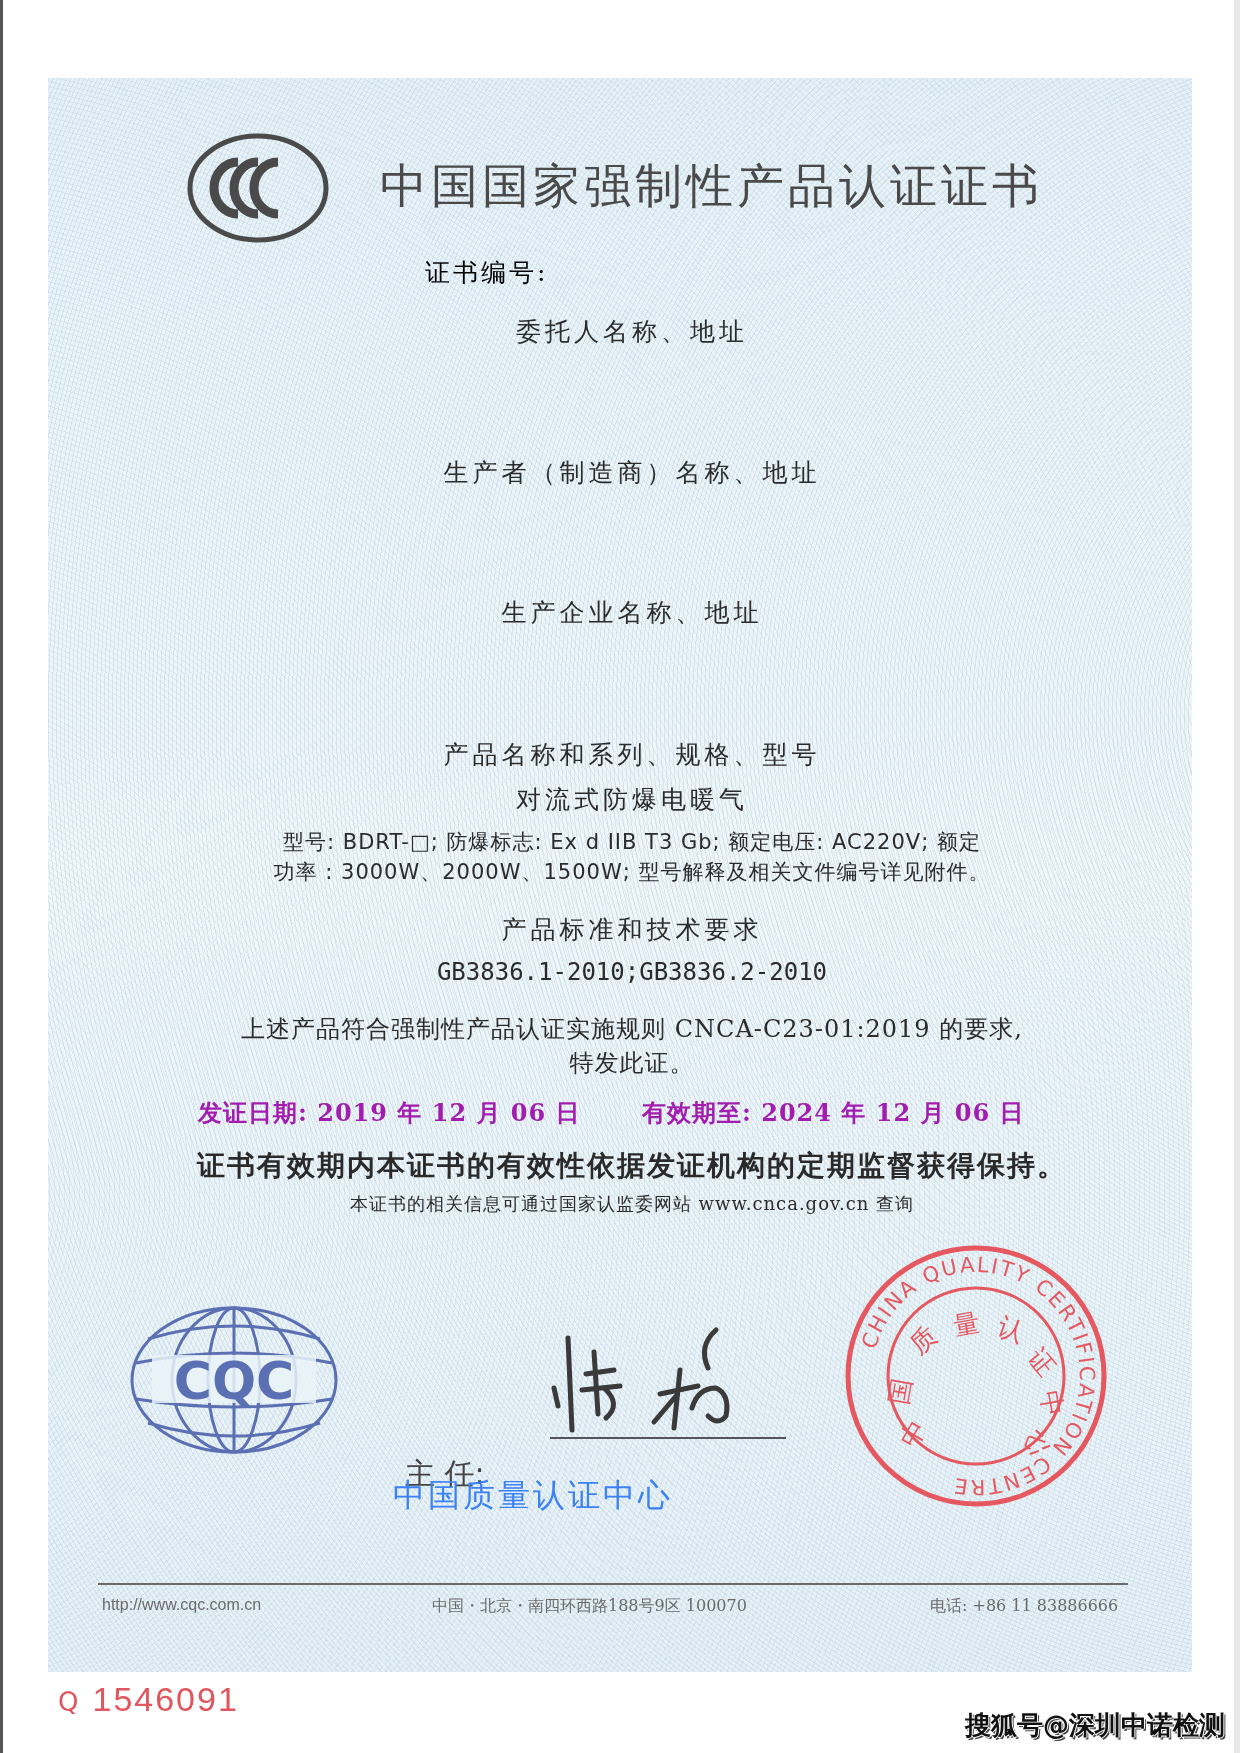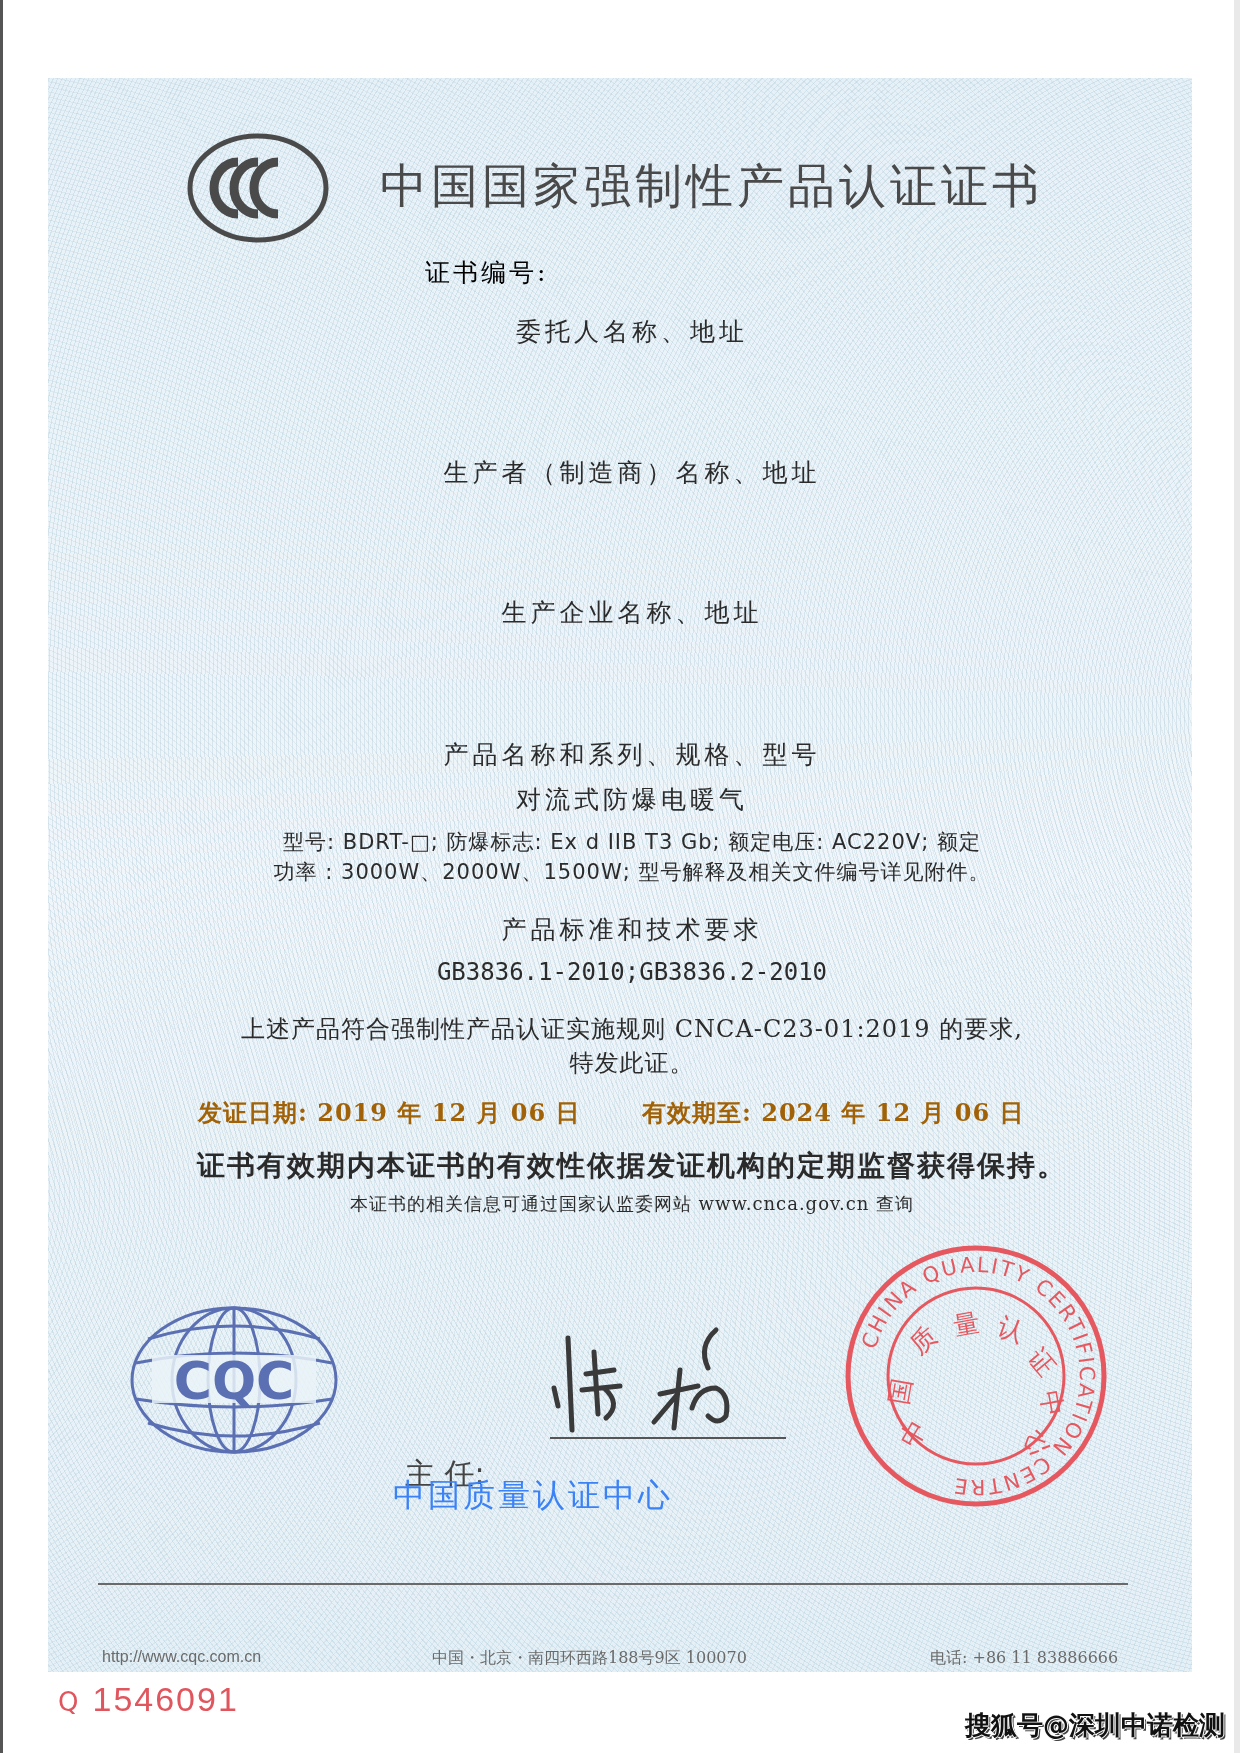--- a/index.html
+++ b/index.html
@@ -28,33 +28,33 @@
     left: 380px; top: 155px; font-family: "DejaVu Sans", sans-serif;
     font-size: 47px; letter-spacing: 4px; color: #4a4a4a; white-space: nowrap;
   }
   .label { font-size: 25px; color: #000000; letter-spacing: 3px; white-space: nowrap; }
   .cert-no-label { left: 425px; top: 256px; }
 
   .field { font-size: 25px; letter-spacing: 4px; }
   .model-line { font-size: 21px; letter-spacing: 1px; white-space: nowrap; font-family:"DejaVu Sans", sans-serif; }
   .std { font-family: "DejaVu Sans Mono", monospace; font-size: 24px; letter-spacing: 0; }
   .decl { font-size: 24px; letter-spacing: 1px; white-space: nowrap; }
-  .dates { font-size: 24px; letter-spacing: 1px; white-space: nowrap; font-weight: bold; color:#a16207; }
+  .dates { font-size: 24px; letter-spacing: 1px; white-space: nowrap; font-weight: bold; color:#a21caf; }
   .validity { font-size: 28px; letter-spacing: 2px; white-space: nowrap; font-weight: bold; color:#2a2a2a; }
   .query { font-size: 18px; letter-spacing: 1px; white-space: nowrap; }
 
   .cqc-logo { left: 128px; top: 1303px; width: 212px; height: 154px; }
   .director { left: 405px; top: 1454px; font-family: "DejaVu Sans", sans-serif; font-size: 30px; color:#444; white-space: nowrap; }
   .sig-line { left: 550px; top: 1437px; width: 236px; height: 2px; background: #555; }
   .signature { left: 548px; top: 1318px; width: 240px; height: 120px; }
   .seal { left: 843px; top: 1243px; width: 266px; height: 266px; }
   .org-name { left: 393px; top: 1474px; font-family: "DejaVu Sans", sans-serif; font-size: 32px; letter-spacing: 3px; color: #3b82f6; white-space: nowrap; }
 
   .rule { left: 98px; top: 1583px; width: 1030px; height: 2px; background: #6a6a6a; }
-  .foot { top: 1648px; font-family: "Liberation Sans", sans-serif; font-size: 16px; color: #6a6a6a; white-space: nowrap; }
+  .foot { top: 1596px; font-family: "Liberation Sans", sans-serif; font-size: 16px; color: #6a6a6a; white-space: nowrap; }
   .foot-url { left: 102px; }
   .foot-addr { left: 432px; font-family:"DejaVu Serif", serif; }
   .foot-tel { left: 930px; font-family:"DejaVu Serif", serif; }
 
   .serial { left: 58px; top: 1680px; color: #e0565e; white-space: nowrap; font-family: "Liberation Sans", sans-serif; }
   .serial .q { font-size: 26px; margin-right: 14px; font-family:"DejaVu Sans", sans-serif; }
   .serial .num { font-size: 34px; letter-spacing: 2px; font-family:"Liberation Sans Narrow","Liberation Sans", sans-serif; }
   .watermark {
     left: 965px; top: 1708px; font-family: "DejaVu Sans", sans-serif; font-size: 26px; color: #111;
     white-space: nowrap; font-weight: bold;

